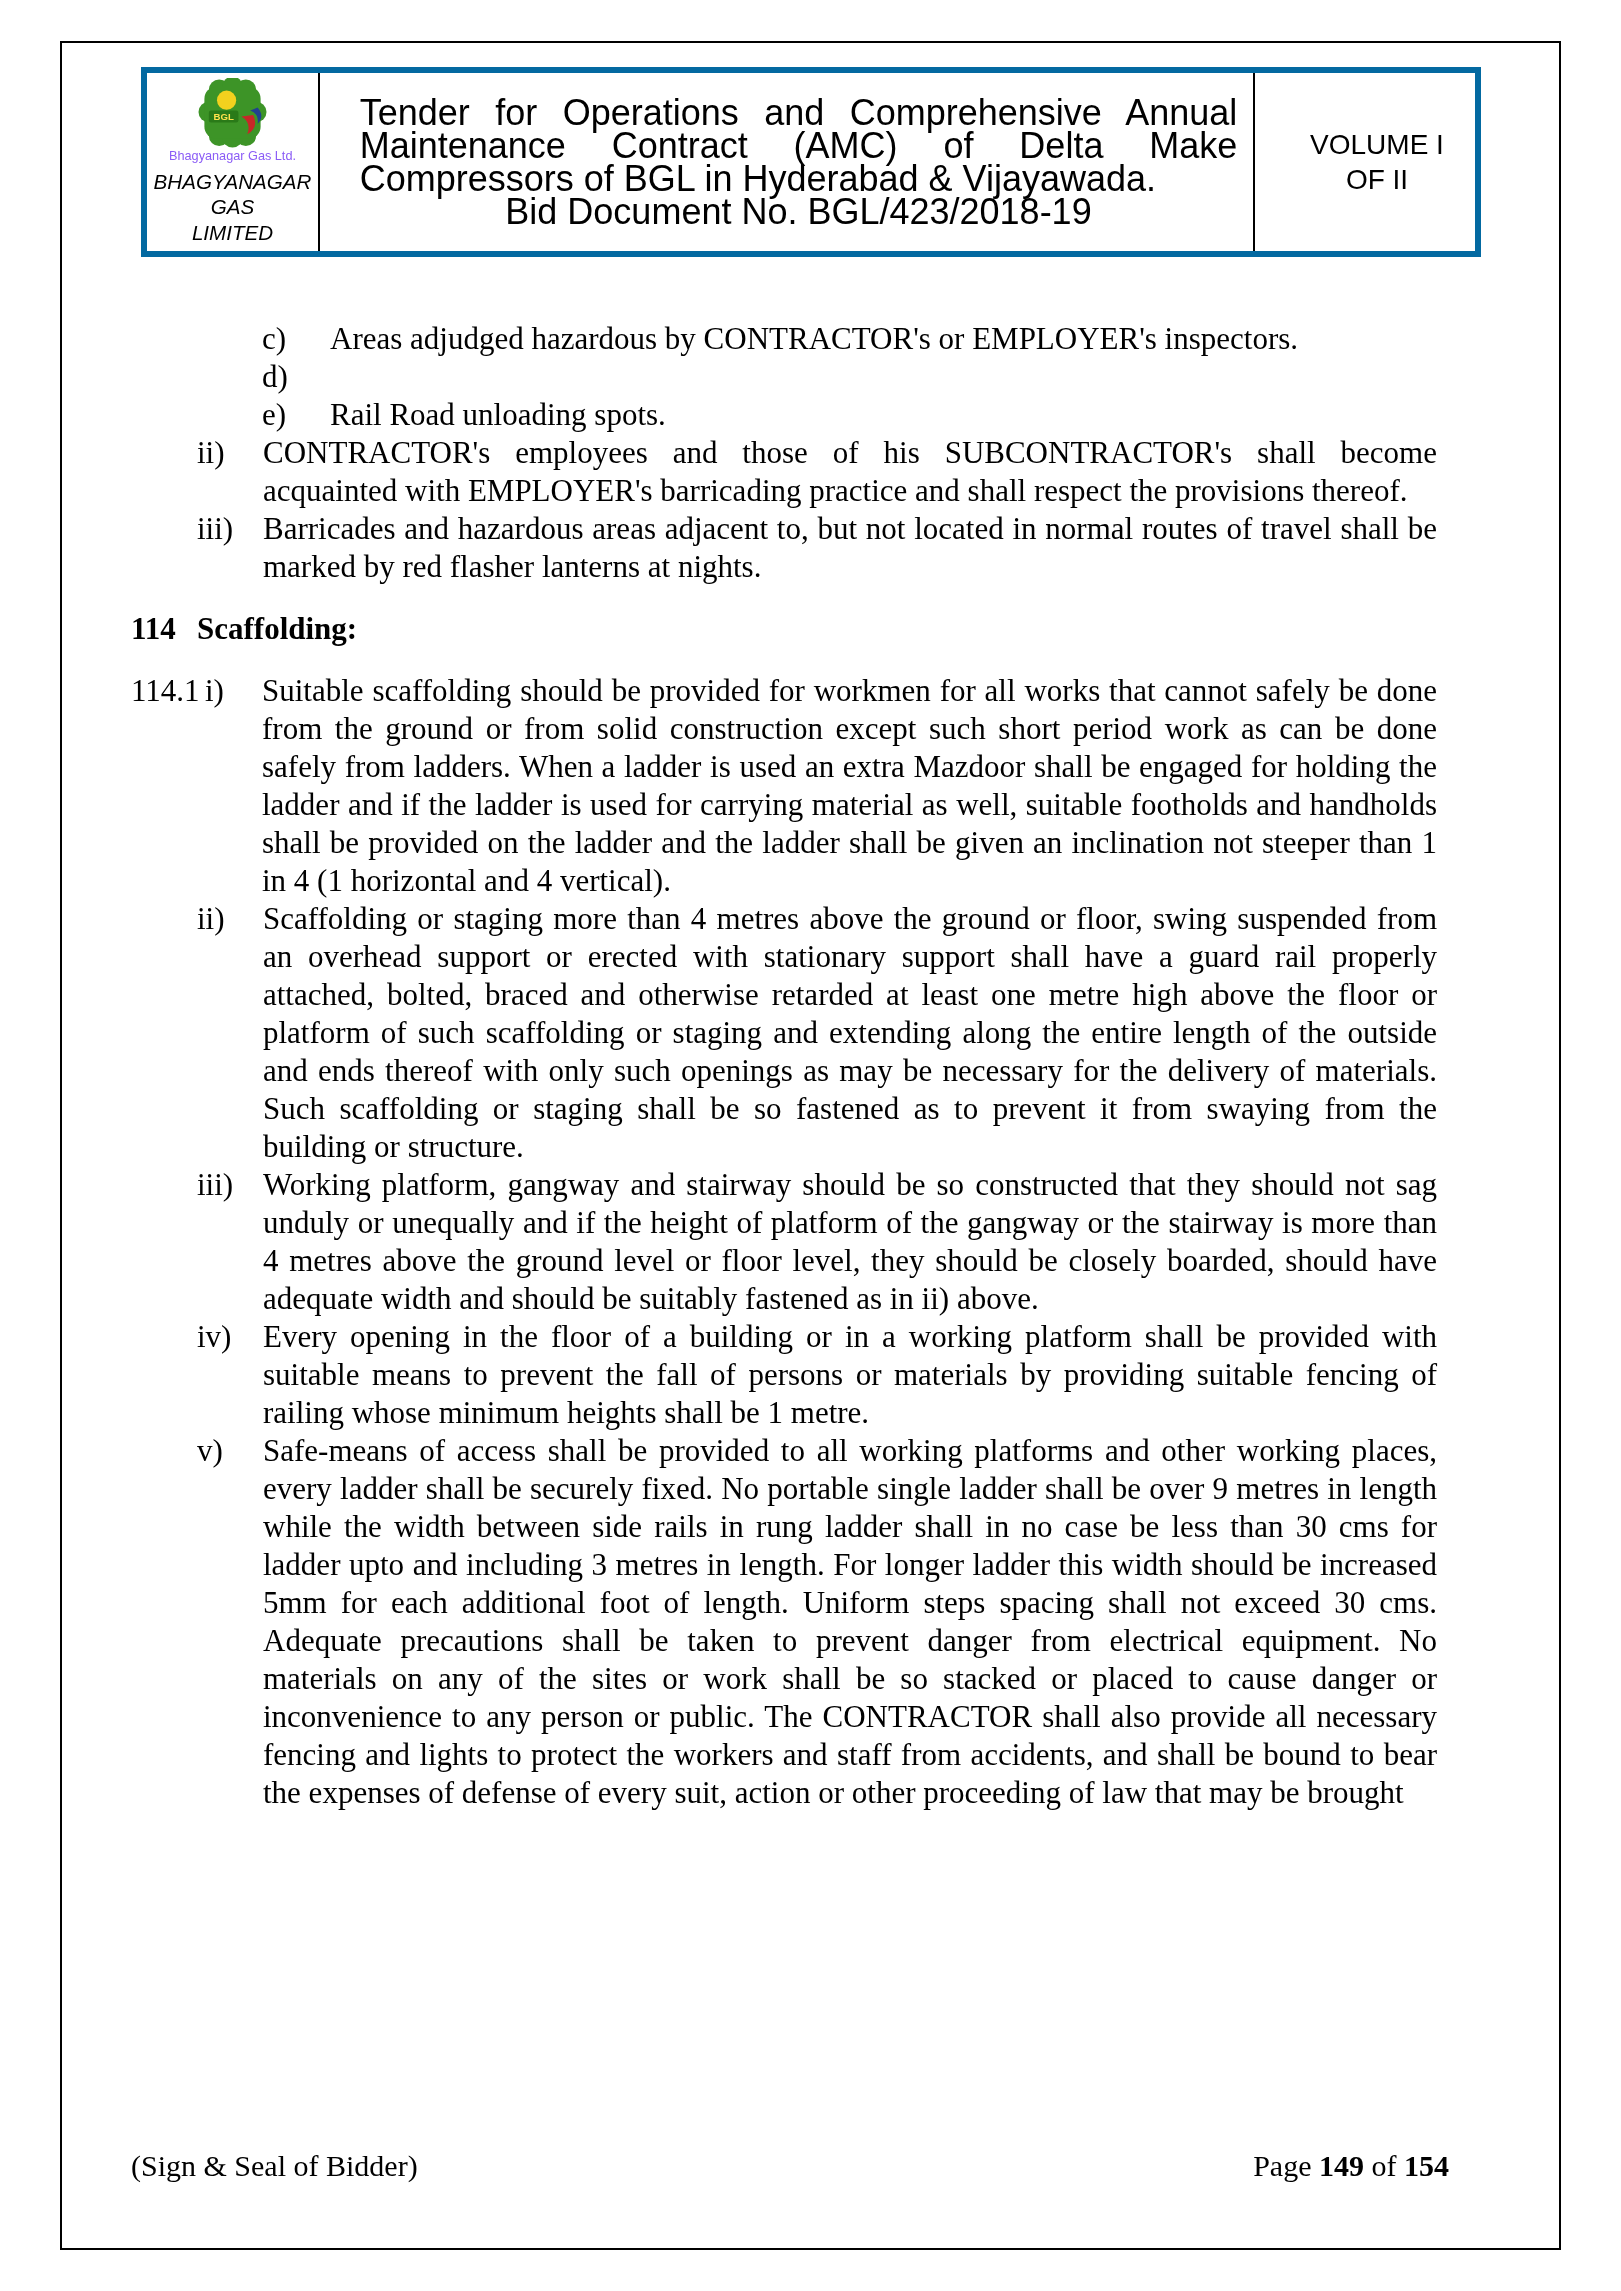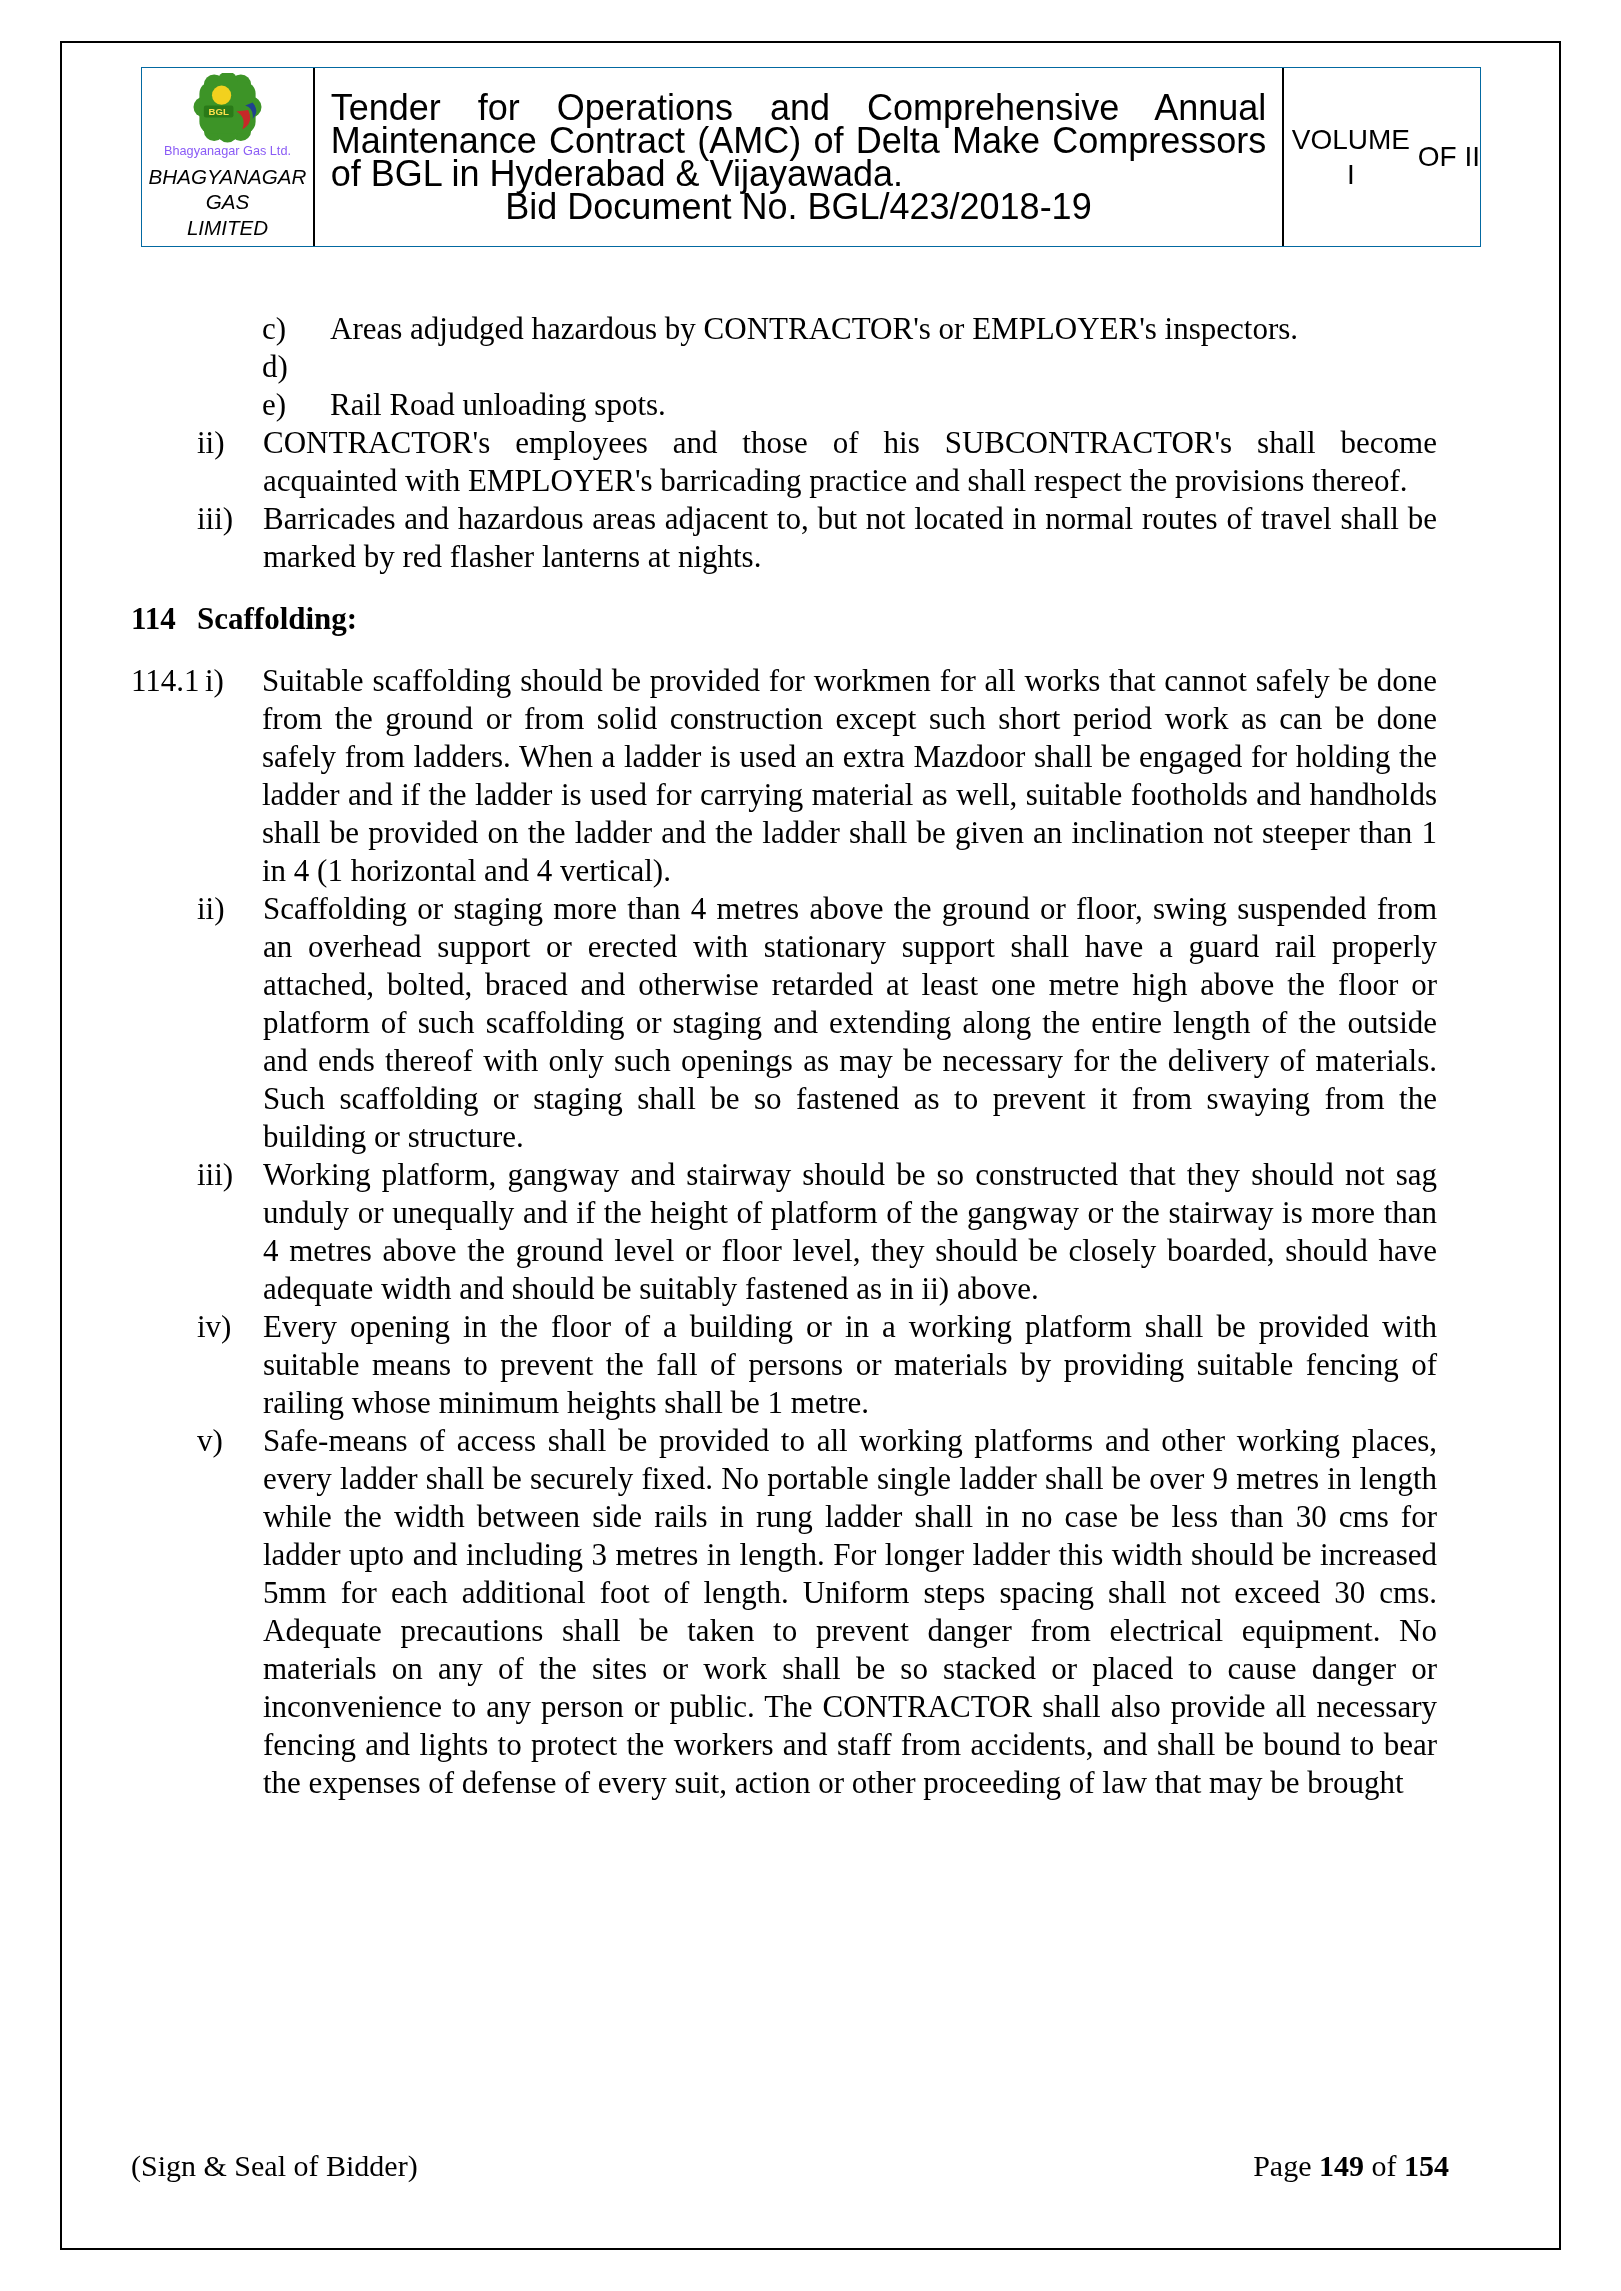--- a/index.html
+++ b/index.html
@@ -18,23 +18,24 @@
     top: 41px;
     width: 1501px;
     height: 2209px;
     border: 2px solid #000;
     box-sizing: border-box;
   }
   
   .header-table {
     display: flex;
     margin: 23.5px 78px 0 79px;
-    border: 1px solid #0369a1;
+    border: 6px solid #0369a1;
     box-sizing: border-box;
     font-family: "Liberation Sans", sans-serif;
+    gap: 24px;
   }
   .logo-cell {
     width: 173px;
     border-right: 2px solid #000;
     display: flex;
     flex-direction: column;
     align-items: center;
     justify-content: center;
     padding: 5.9px 3.9px;
     box-sizing: border-box;
@@ -62,21 +63,21 @@
     line-height: 33px;
     display: flex;
     flex-direction: column;
     justify-content: center;
   }
   .title-main { text-align: justify; }
   .title-sub { text-align: center; }
   .volume-cell {
     width: 196px;
     display: flex;
-    flex-direction: row;
+    flex-direction: column;
     align-items: center;
     justify-content: center;
     font-size: 28px;
     line-height: 35px;
     text-align: center;
   }
   
   .content {
     margin: 63px 0 0 0;
     padding: 0 122px 0 69px;

